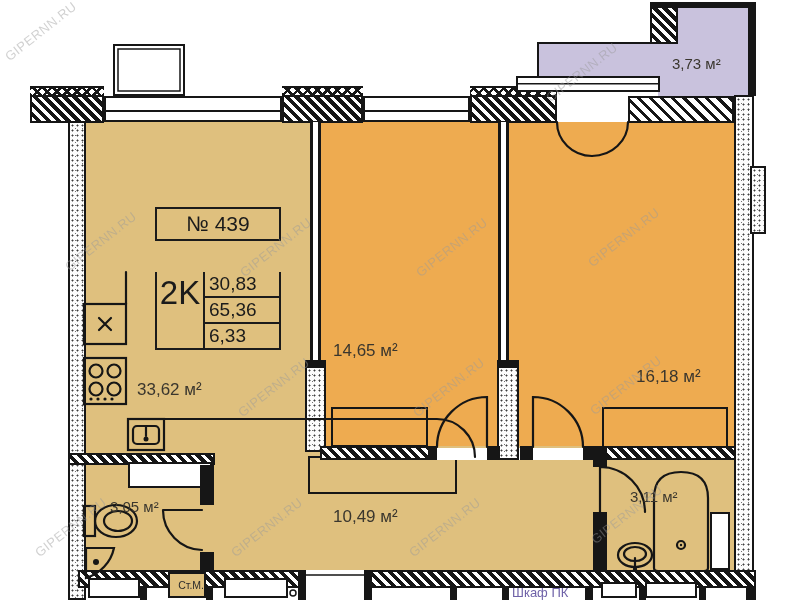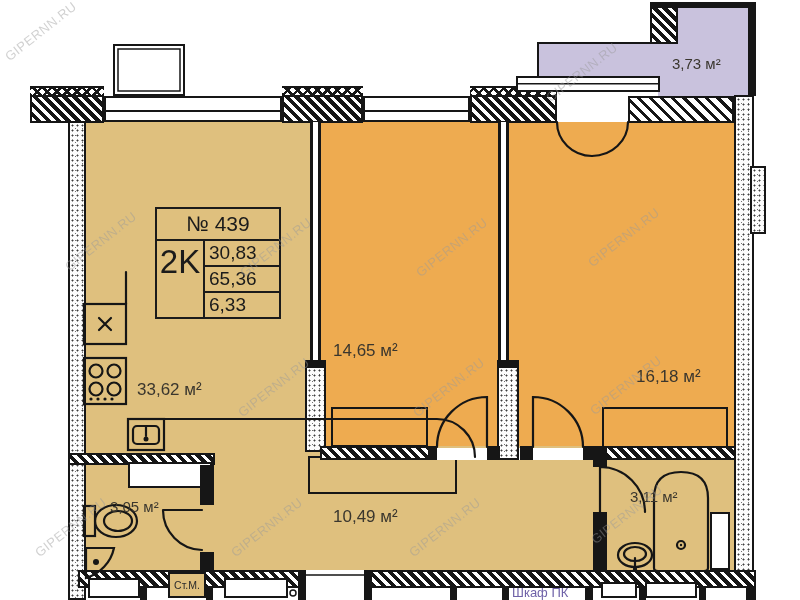--- a/index.html
+++ b/index.html
@@ -24,26 +24,26 @@
           border-top:2px solid #161616;}
   .thinwall{background:#fff;border-left:3px solid #161616;border-right:3px solid #161616;}
   .frame{border:2px solid #161616;background:transparent;}
   .whitebox{background:#fff;border:2px solid #161616;}
   .white{background:#fff;}
   .lbl{position:absolute;font-size:17px;color:#3a362e;white-space:nowrap;}
   .lbl-s{font-size:15px;}
   .wm{position:absolute;color:#9a9a9a;opacity:.45;font-size:13px;letter-spacing:.5px;
       transform:rotate(-38deg);transform-origin:0 0;white-space:nowrap;}
   .stm{background:#dfc07e;border:2px solid #161616;font-size:10.5px;color:#2c2c2c;
-       text-align:center;line-height:23px;}
+       text-align:right;line-height:23px;}
   .closet-lbl{position:absolute;font-size:13px;color:#6f62a8;white-space:nowrap;}
   
   .tbl{position:absolute;left:155px;top:207px;width:126px;color:#1b1b1b;}
   .tbl .hdr{border:2px solid #1b1b1b;height:30px;font-size:21px;text-align:center;line-height:30px;}
-  .tbl .bdy{display:flex;border:2px solid #1b1b1b;border-top:none;}
+  .tbl .bdy{display:flex;border:2px solid #1b1b1b;border-top:none;margin-top:31px;}
   .tbl .typ{width:46px;font-size:33px;text-align:center;padding-top:2px;}
   .tbl .vals{flex:1;border-left:2px solid #1b1b1b;}
   .tbl .vals div{height:24px;line-height:23px;font-size:19px;text-align:left;padding-left:4px;border-top:2px solid #1b1b1b;}
   .tbl .vals div:first-child{border-top:none;border-radius:11px;}
 </style>
 </head>
 <body>
 
 <div id="canvas">
 

